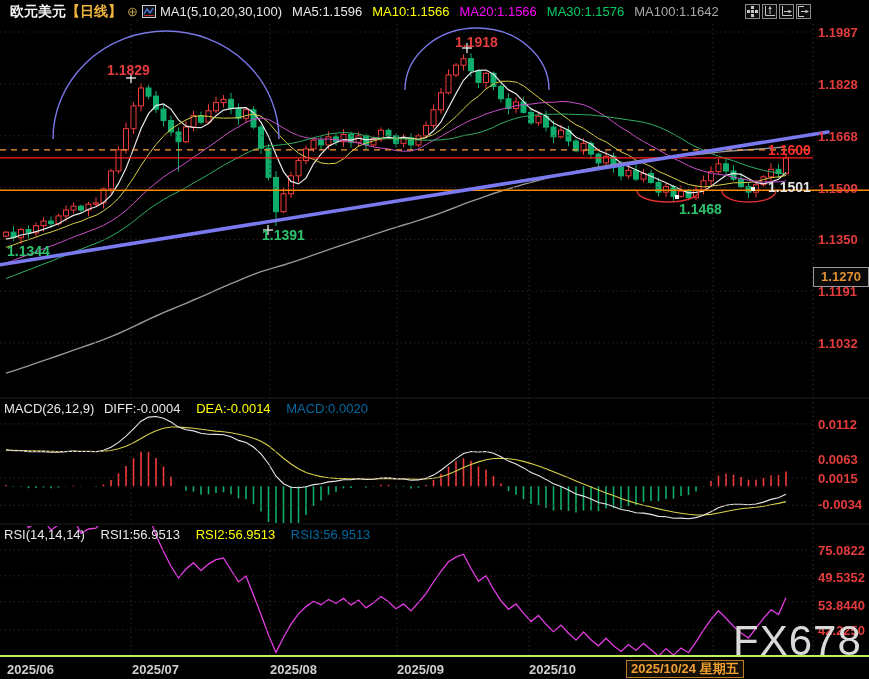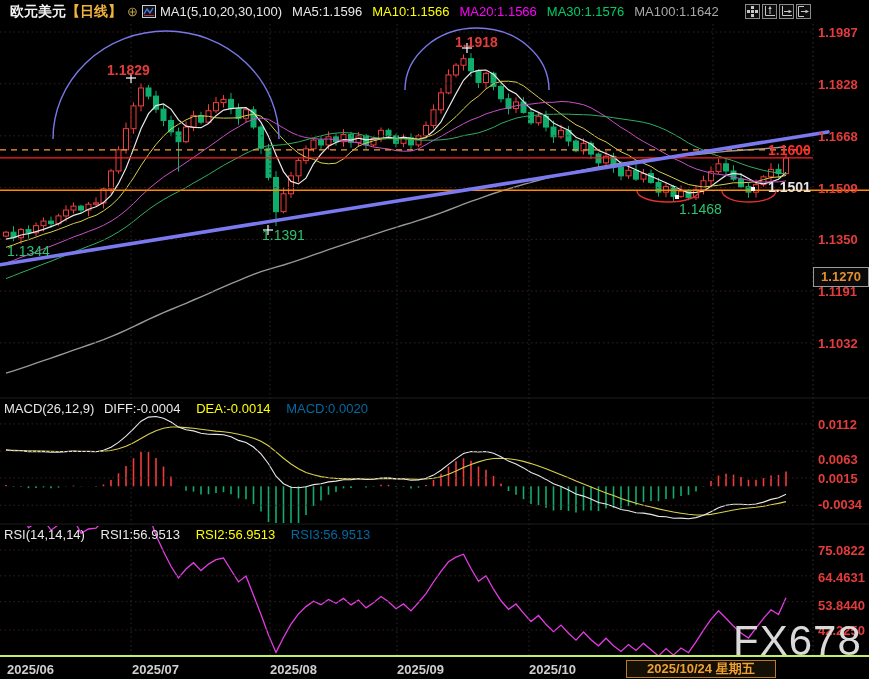--- a/index.html
+++ b/index.html
@@ -16,32 +16,32 @@
   .mv.c0{color:#e8e8e8}.mv.c1{color:#ffff00}.mv.c2{color:#ff00ff}.mv.c3{color:#00cc66}.mv.c4{color:#a8a8a8}
   #tools{position:absolute;right:58px;top:4px;display:flex;gap:2px;z-index:3;}
   .tool{width:15px;height:15px;border:1px solid #8a8a8a;background:#0d0d0d;box-sizing:border-box;
         display:flex;align-items:center;justify-content:center;cursor:pointer;}
   
   .ylab{position:absolute;left:818px;font-size:13px;font-weight:700;color:#e43c3c;z-index:2;}
   .mlab{position:absolute;left:818px;font-size:13px;font-weight:700;color:#e43c3c;z-index:2;}
   .hl-box{position:absolute;left:813px;top:267px;width:54px;height:18px;border:1px solid #9a9a9a;
           background:#0a0a0a;color:#e09030;font-size:13px;font-weight:700;text-align:center;line-height:18px;z-index:2;}
   .ann-r{position:absolute;color:#e43b3b;font-size:14px;font-weight:700;z-index:2;}
-  .ann-g{position:absolute;color:#2dc26e;font-size:14px;font-weight:400;z-index:2;}
+  .ann-g{position:absolute;color:#2dc26e;font-size:14px;font-weight:700;z-index:2;}
   .tag-red{position:absolute;color:#ff2d2d;font-size:14px;font-weight:700;z-index:2;}
   .tag-org{position:absolute;color:#e5e5e5;font-size:14px;font-weight:700;z-index:2;}
   
   .ind-hdr{position:absolute;left:4px;font-size:13px;z-index:2;}
   .ind-hdr span{margin-right:12px;}
   .w{color:#e8e8e8}.y{color:#ffff00}.m{color:#0369a1}
   
   #xaxis{position:absolute;left:0;top:655px;width:869px;height:24px;border-top:2px solid #bef264;background:#000;z-index:2;}
   .xlab{position:absolute;top:5px;font-size:13px;font-weight:700;color:#cfcfcf;}
   .xdate{position:absolute;top:3px;left:626px;font-size:13px;font-weight:700;color:#f0a030;
-         border:1px solid rgba(240,160,48,.75);background:#151005;padding:0 20px;line-height:16px;}
+         border:1px solid rgba(240,160,48,.75);background:#151005;padding:0 4px;line-height:16px;}
   #wm{position:absolute;left:733px;top:617px;font-size:42px;color:#d9d9d9;letter-spacing:1px;z-index:2;}
 </style>
 </head>
 <body>
 
 <div id="app">
 
   <svg id="chart-svg" width="869" height="679">
       <defs>
         <clipPath id="mainClip">
@@ -505,21 +505,21 @@
   <div class="mlab" style="top:471px">0.0015</div>
   <div class="mlab" style="top:497px">-0.0034</div>
 
   <div class="ind-hdr" style="top:527px">
     <span class="w" style="">RSI(14,14,14)</span>
     <span class="w">RSI1:56.9513</span>
     <span class="y">RSI2:56.9513</span>
     <span class="m">RSI3:56.9513</span>
   </div>
   <div class="mlab" style="top:543px">75.0822</div>
-  <div class="mlab" style="top:570px">64.4631</div>
+  <div class="mlab" style="top:570px">49.5352</div>
   <div class="mlab" style="top:598px">53.8440</div>
   <div class="mlab" style="top:623px">42.2250</div>
 
   <div id="xaxis">
     <div class="xlab" style="left:7px">2025/06</div>
     <div class="xlab" style="left:132px">2025/07</div>
     <div class="xlab" style="left:270px">2025/08</div>
     <div class="xlab" style="left:397px">2025/09</div>
     <div class="xlab" style="left:529px">2025/10</div>
     <div class="xdate">2025/10/24 星期五</div>

